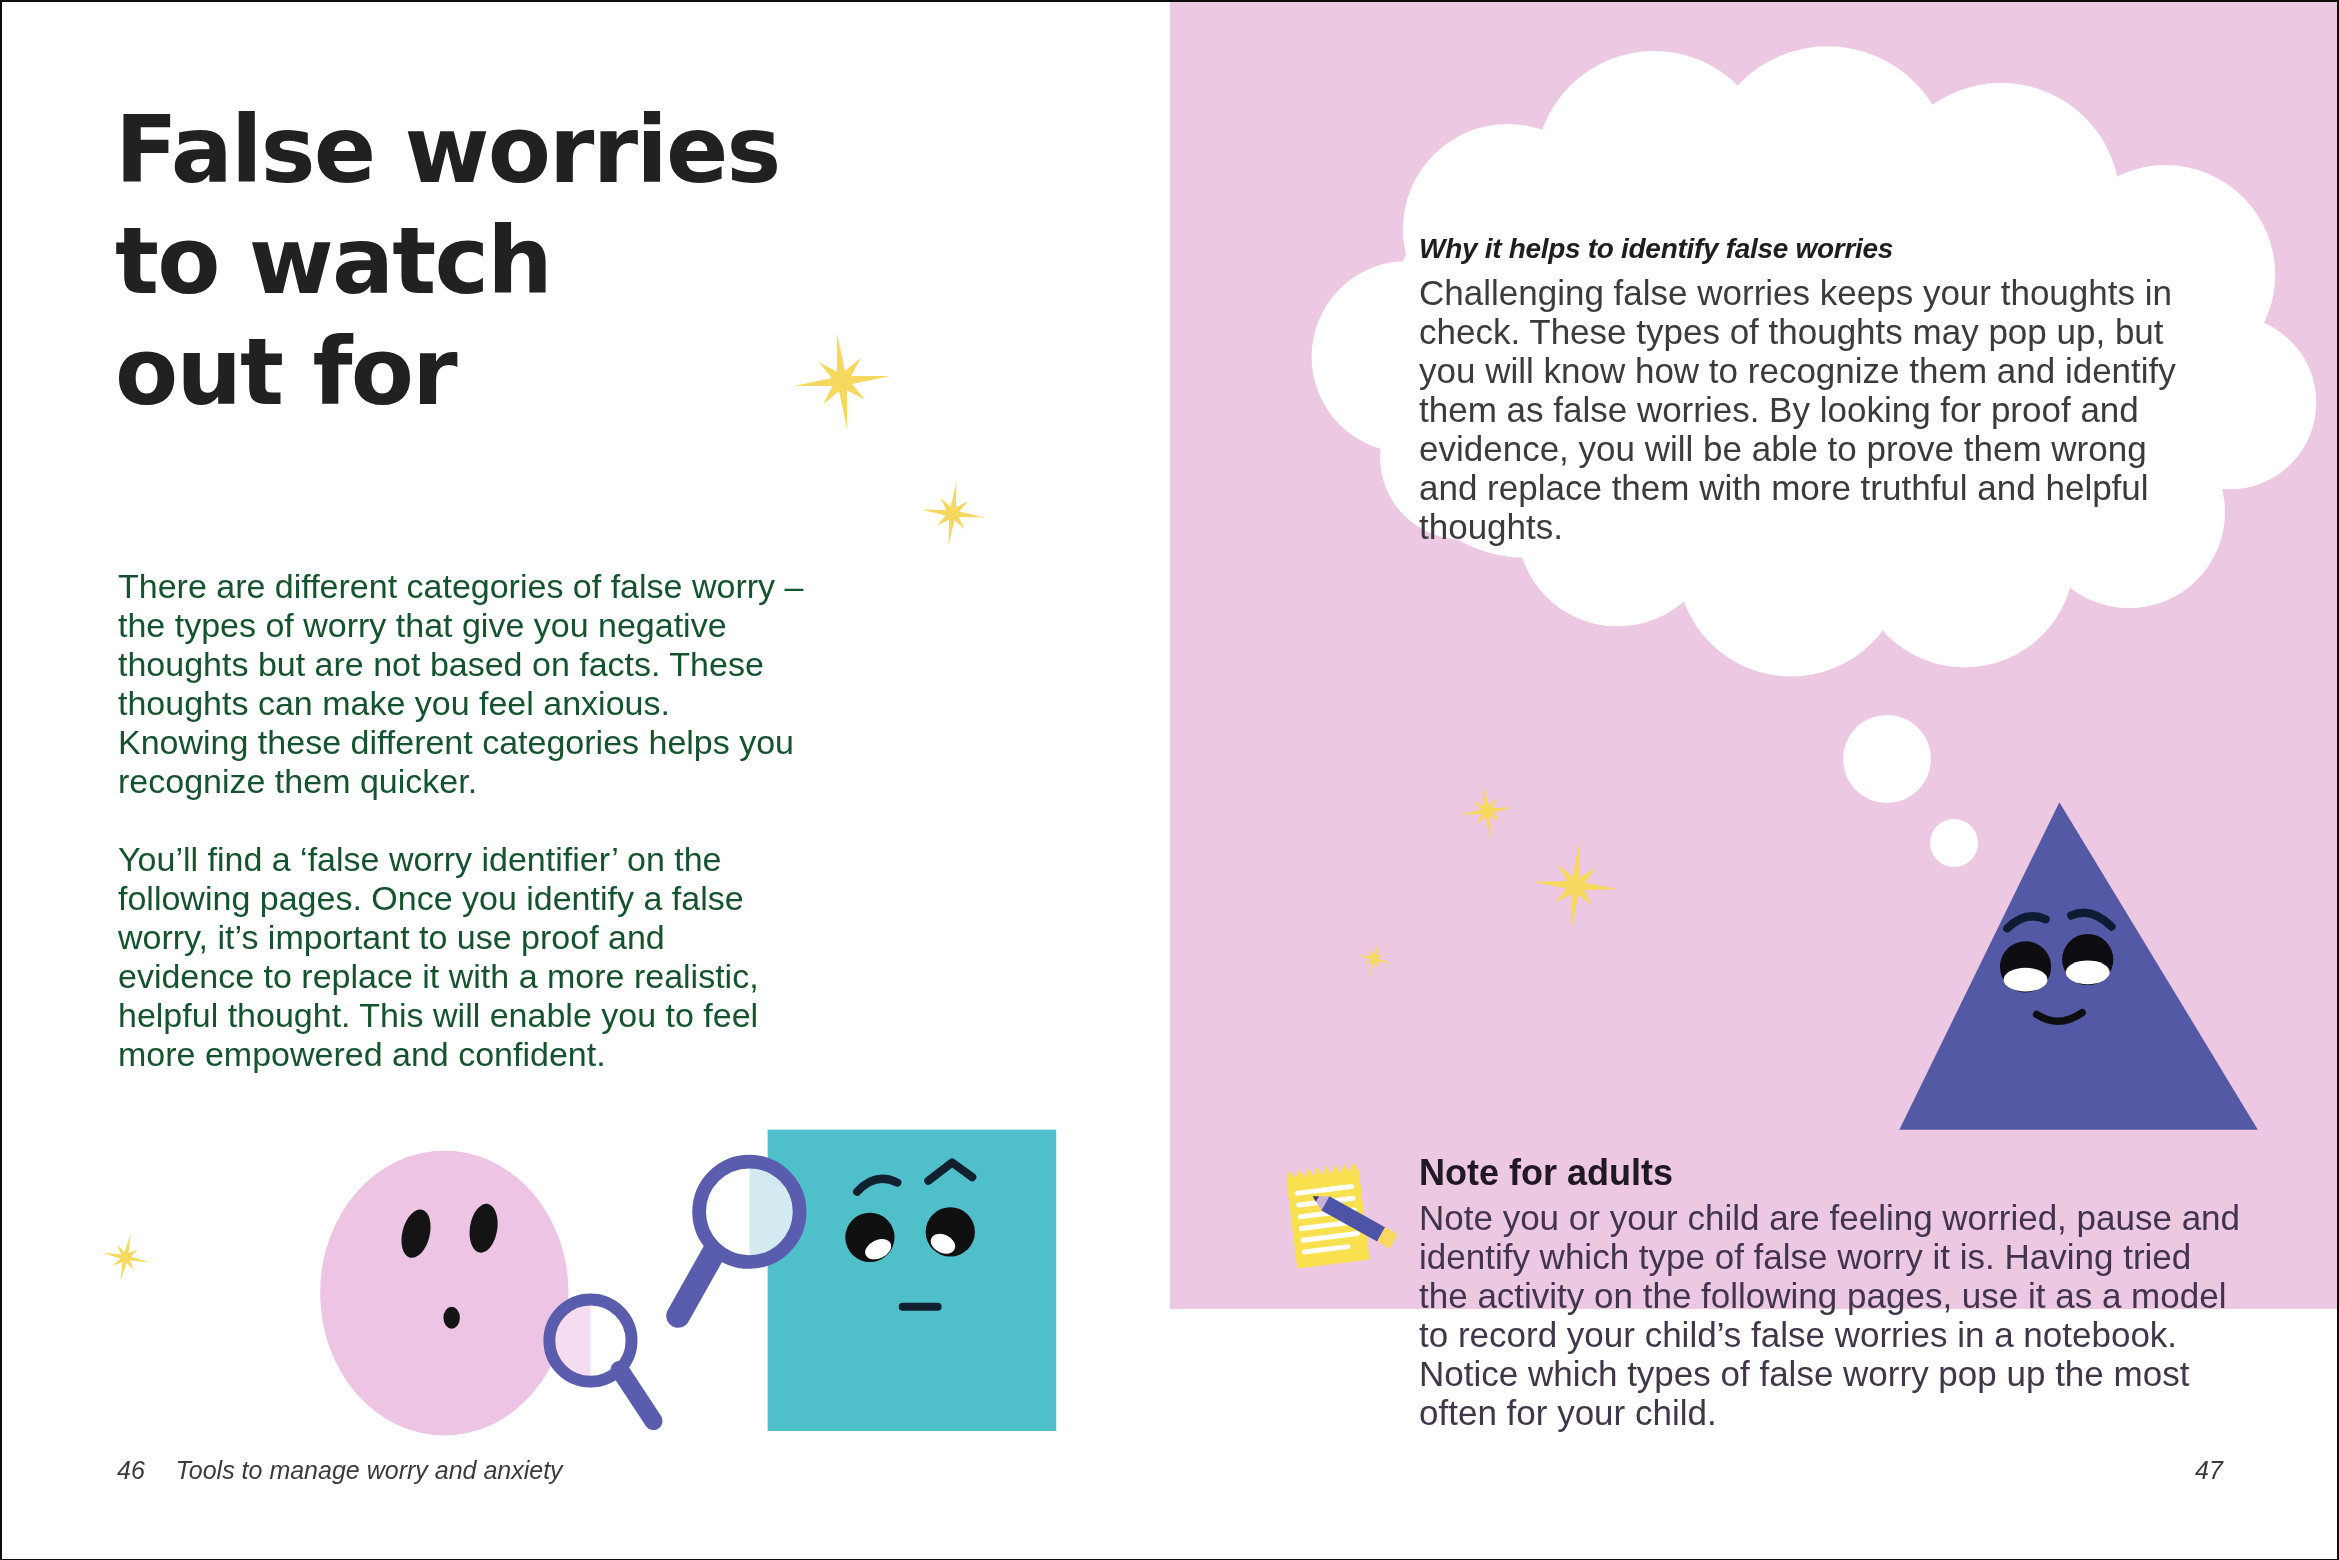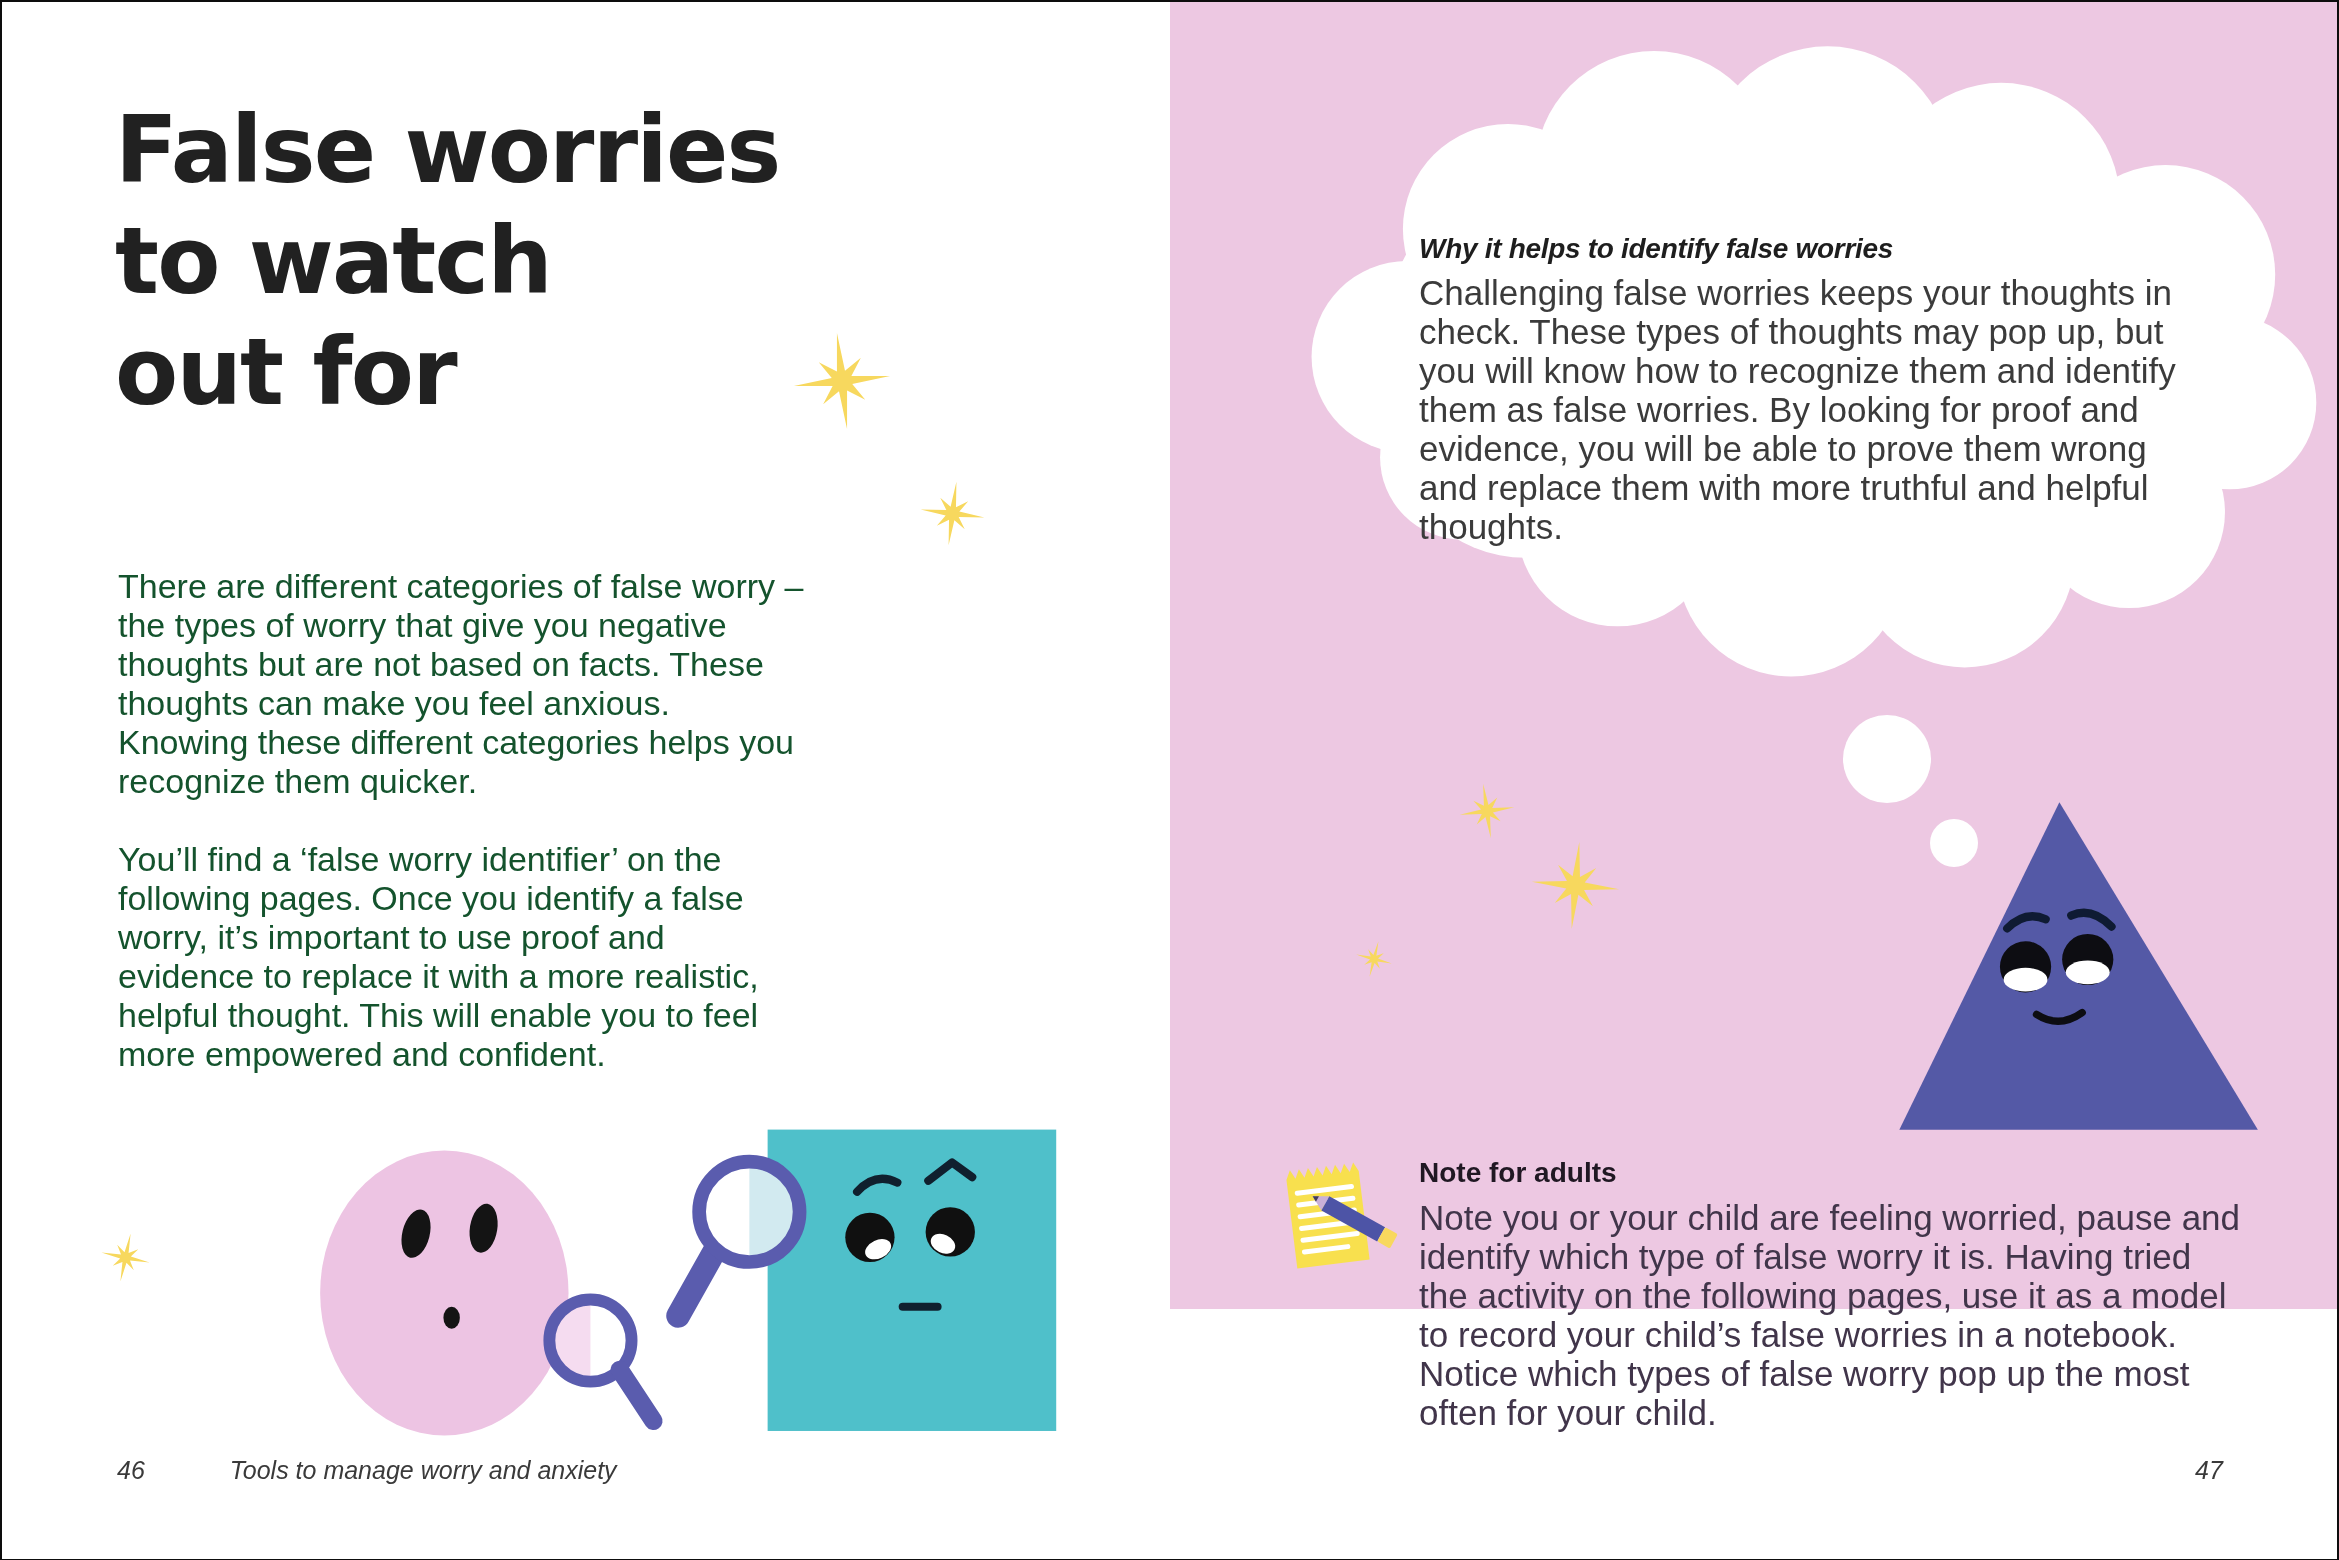--- a/index.html
+++ b/index.html
@@ -32,28 +32,28 @@
     margin:0 0 2.7px 0;font-size:28px;line-height:42px;
     font-style:italic;font-weight:bold;color:#1e1e1e;letter-spacing:-0.3px;
   }
   .cloud-text p{margin:0;}
 
   .note-text{
     position:absolute;left:249px;top:1153px;width:827px;color:#41354a;
     font-size:35px;line-height:39px;
   }
   .note-text h3{
-    margin:0 0 4.6px 0;font-size:28px;line-height:40px;font-weight:bold;color:#201823;
+    margin:0 0 4.6px 0;font-size:36px;line-height:40px;font-weight:bold;color:#201823;
   }
   .note-text p{margin:0;}
 
   .footer{
     position:absolute;top:1456px;font-style:italic;font-size:25px;color:#3a3a3a;
   }
-  .footer-left{left:117px;display:flex;gap:85px;align-items:center;}
+  .footer-left{left:117px;display:flex;gap:31px;align-items:center;}
   .footer-num-right{left:1025px;}
 
   .abs{position:absolute;}
   .trail-circle{position:absolute;background:#ffffff;border-radius:50%;}
   .star{position:absolute;}
   .star polygon{fill:#f7d85e;}
 </style>
 </head>
 <body>
 

